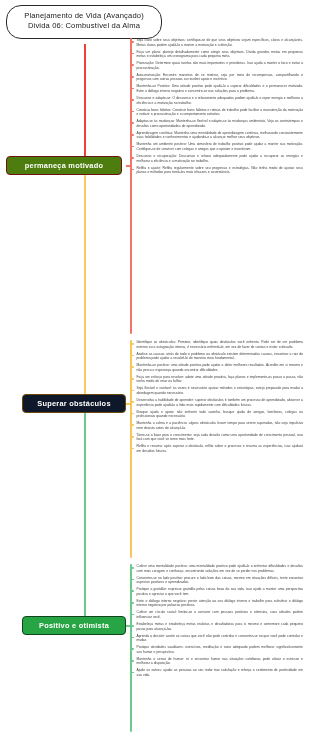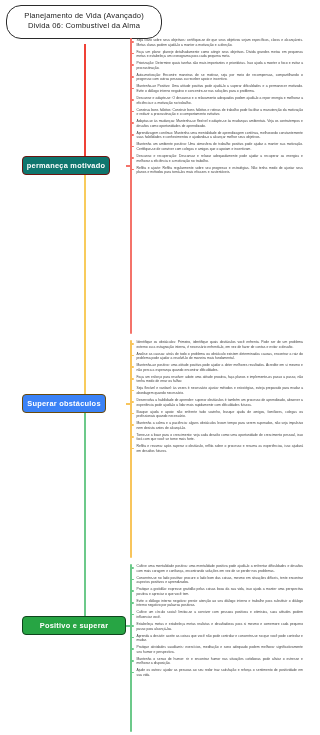--- a/index.html
+++ b/index.html
@@ -33,26 +33,26 @@
   
   .branch{
     position:absolute;box-sizing:border-box;
     border-radius:4px;
     color:#ffffff;font-weight:bold;
     font-size:7.4px;letter-spacing:.25px;
     display:flex;align-items:center;justify-content:center;
     text-align:center;
   }
   .branch.red{
-    left:22px;top:156px;width:88px;height:19px;
-    background:#0f766e;border:1.6px solid #6d1410;
+    left:6px;top:156px;width:116px;height:19px;
+    background:#4d7c0f;border:1.6px solid #6d1410;
   }
   .branch.orange{
-    left:22px;top:394px;width:84px;height:19px;
-    background:#3b82f6;border:1.6px solid #6b4a08;
+    left:22px;top:394px;width:104px;height:19px;
+    background:#0f172a;border:1.6px solid #6b4a08;
   }
   .branch.green{
     left:22px;top:616px;width:104px;height:19px;
     background:#27a544;border:1.6px solid #10441d;
   }
 
   
   .spine{position:absolute;left:130px;width:1.6px;border-radius:1px;}
   .spine.red{top:38px;height:296px;background:#f4736a;}
   .spine.orange{top:340px;height:218px;background:#f8c55c;}
@@ -104,21 +104,21 @@
   <div class="node-link orange"></div>
   <div class="node-link green"></div>
 
   <div class="branch red">
     <span>permaneça motivado</span>
   </div>
   <div class="branch orange">
     <span>Superar obstáculos</span>
   </div>
   <div class="branch green">
-    <span>Positivo e superar</span>
+    <span>Positivo e otimista</span>
   </div>
 
   <div id="leaves">
       <div class="leaf red" style="top: 38px;">
         <span class="stub"></span>
         <p>Seja claro sobre seus objetivos: certifique-se de que seus objetivos sejam específicos, claros e alcançáveis. Metas claras podem ajudá-lo a manter a motivação e a direção.</p>
       </div>
       <div class="leaf red" style="top: 49.6px;">
         <span class="stub"></span>
         <p>Faça um plano: planeje detalhadamente como atingir seus objetivos. Divida grandes metas em pequenas metas e estabeleça um cronograma para cada pequena meta.</p>

